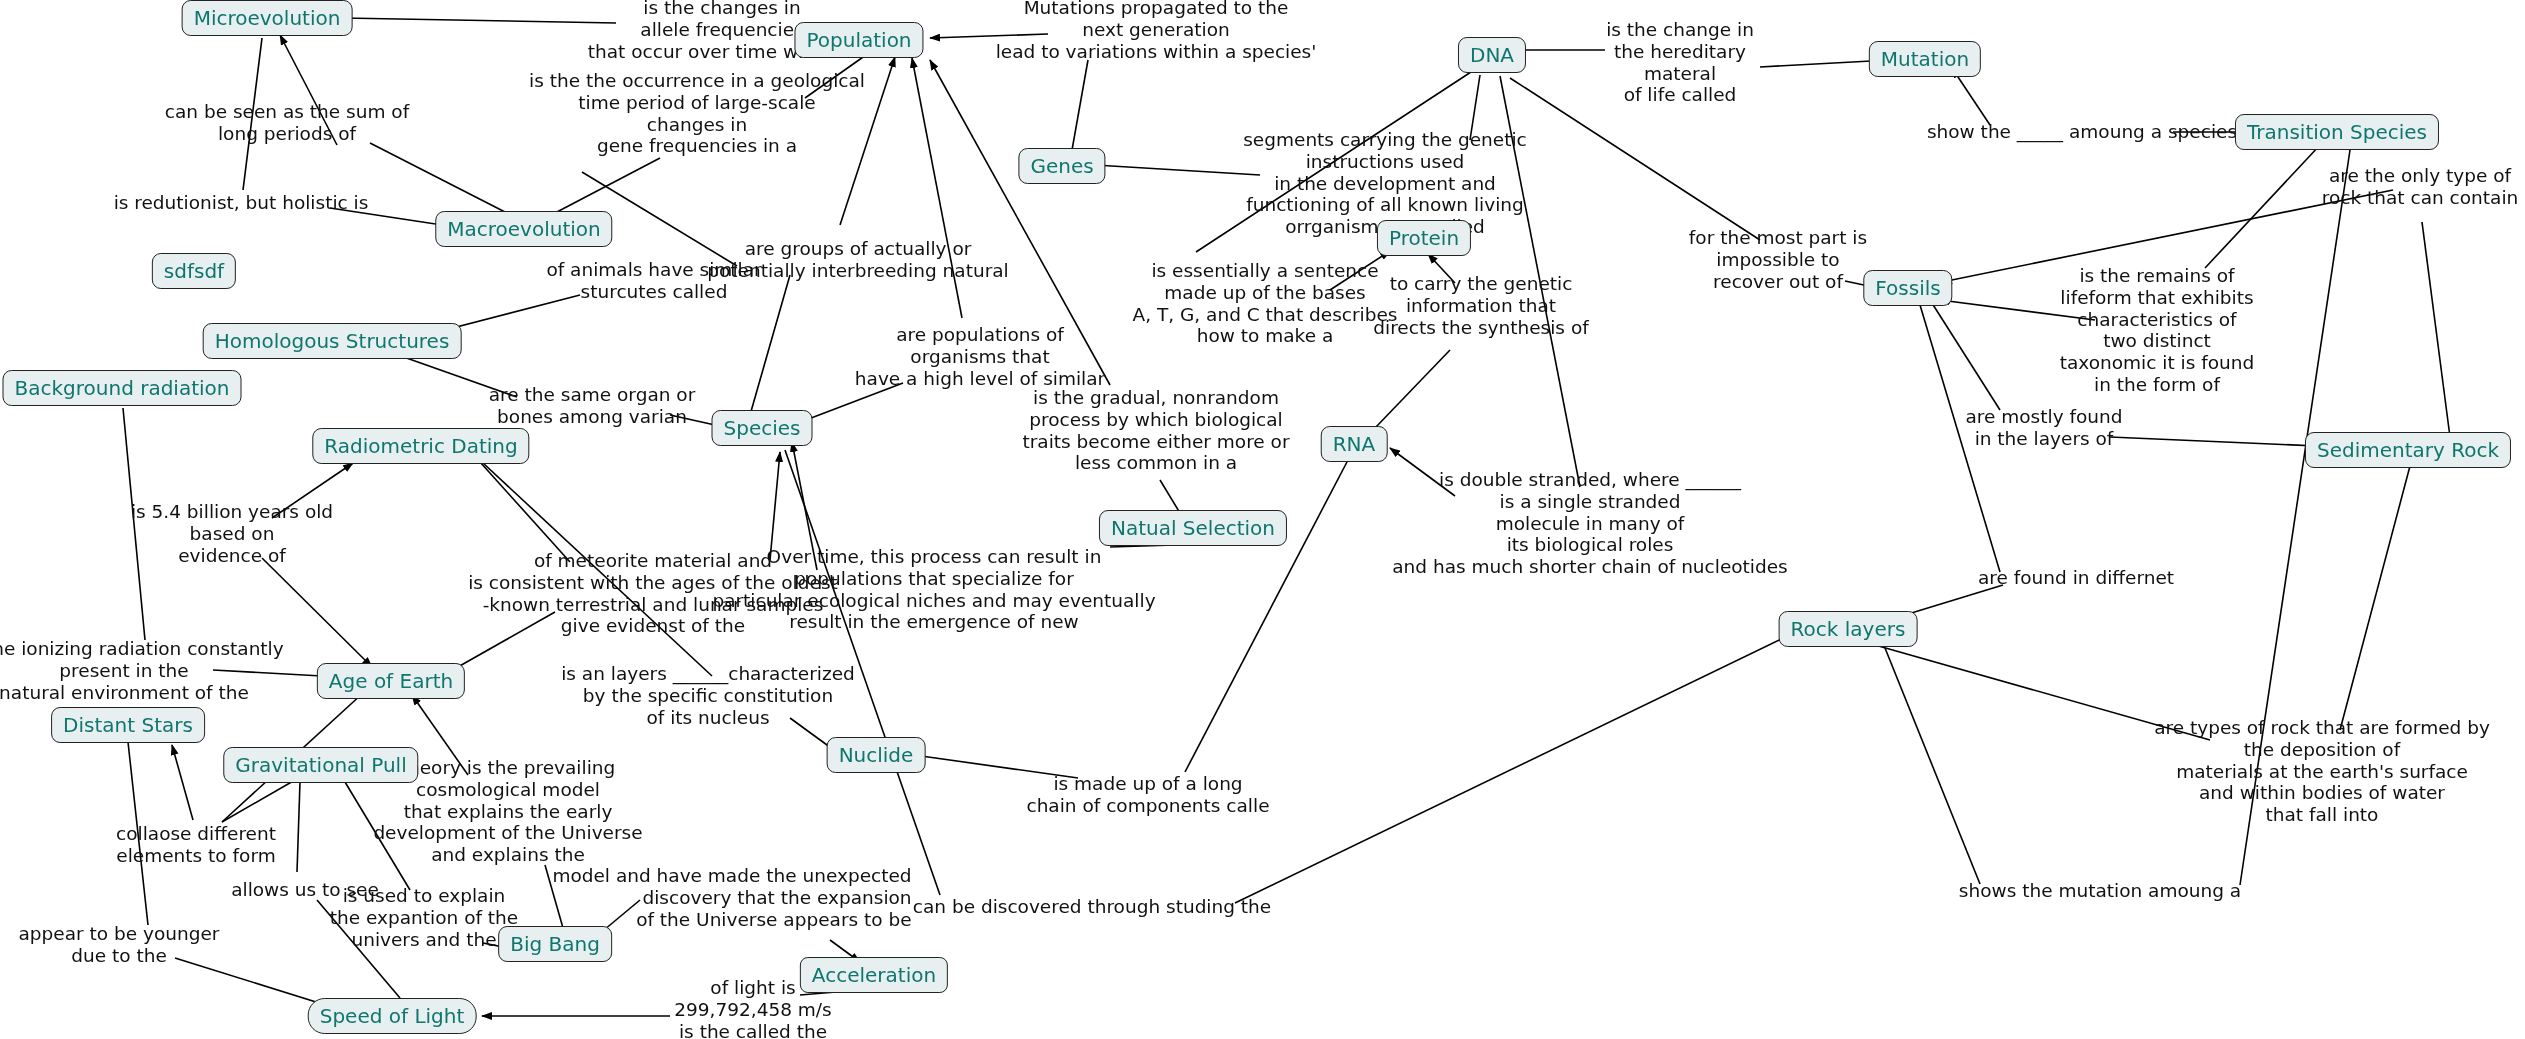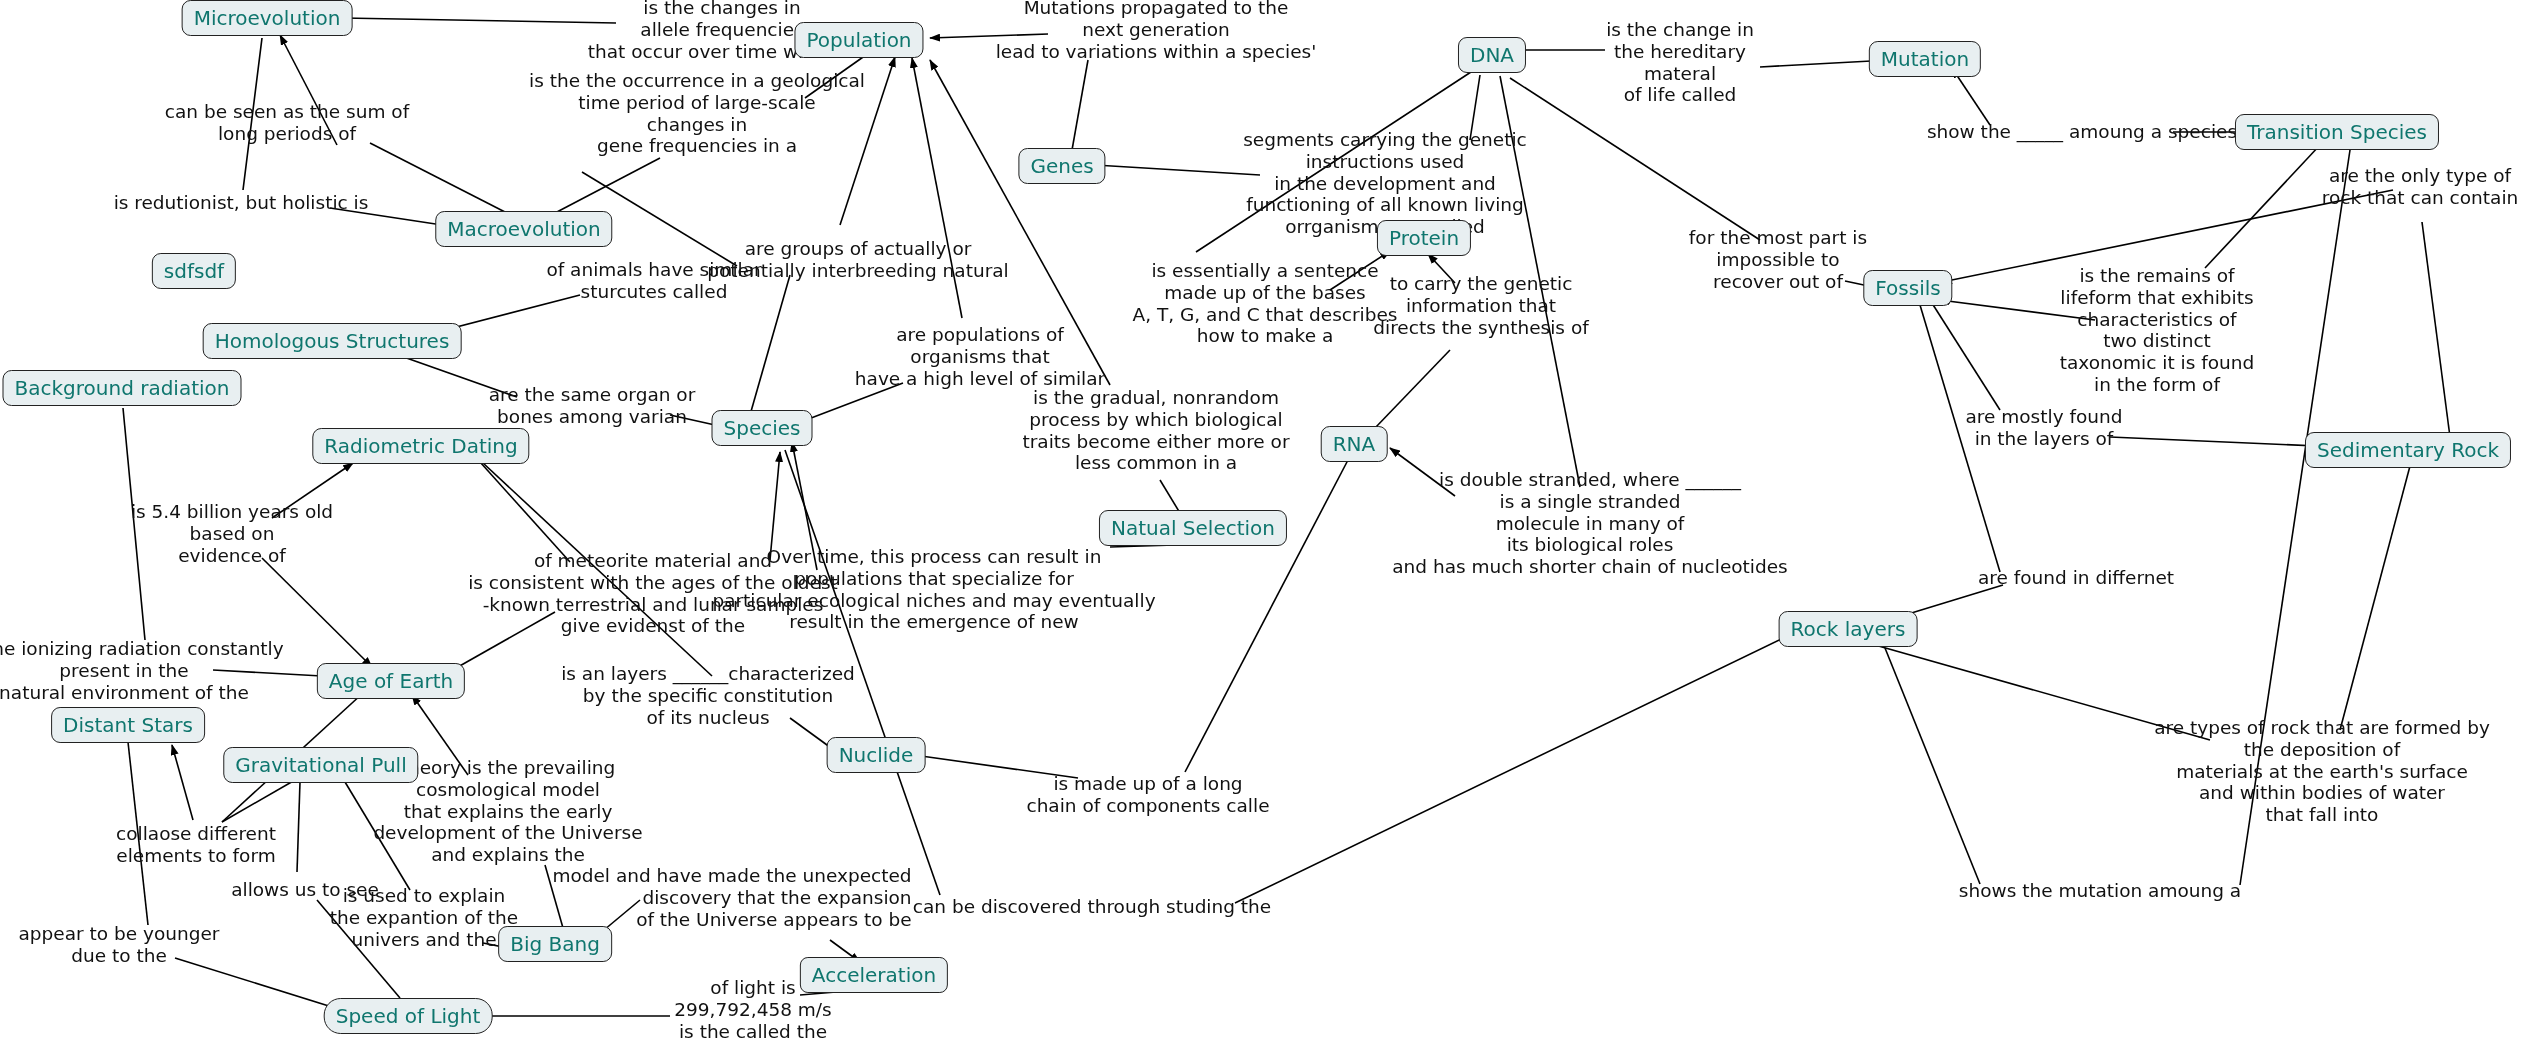--- a/index.html
+++ b/index.html
@@ -271,15 +271,15 @@
       <div class="node" style="left: 421px; top: 446px; background: rgb(232, 239, 241); border-color: rgb(34, 34, 34);">Radiometric Dating</div>
       <div class="node" style="left: 2408px; top: 450px; background: rgb(232, 239, 241); border-color: rgb(34, 34, 34);">Sedimentary Rock</div>
       <div class="node" style="left: 1193px; top: 528px; background: rgb(232, 239, 241); border-color: rgb(34, 34, 34);">Natual Selection</div>
       <div class="node" style="left: 1848px; top: 629px; background: rgb(232, 239, 241); border-color: rgb(34, 34, 34);">Rock layers</div>
       <div class="node" style="left: 391px; top: 681px; background: rgb(232, 239, 241); border-color: rgb(34, 34, 34);">Age of Earth</div>
       <div class="node" style="left: 876px; top: 755px; background: rgb(232, 239, 241); border-color: rgb(34, 34, 34);">Nuclide</div>
       <div class="node" style="left: 128px; top: 725px; background: rgb(232, 239, 241); border-color: rgb(34, 34, 34);">Distant Stars</div>
       <div class="node" style="left: 321px; top: 765px; background: rgb(232, 239, 241); border-color: rgb(34, 34, 34);">Gravitational Pull</div>
       <div class="node" style="left: 555px; top: 944px; background: rgb(232, 239, 241); border-color: rgb(34, 34, 34);">Big Bang</div>
       <div class="node" style="left: 874px; top: 975px; background: rgb(232, 239, 241); border-color: rgb(34, 34, 34); border-radius: 8px;">Acceleration</div>
-      <div class="node" style="left: 408px; top: 1016px; background: rgb(232, 239, 241); border-color: rgb(34, 34, 34); border-radius: 17px;">Speed of Light</div>
+      <div class="node" style="left: 392px; top: 1016px; background: rgb(232, 239, 241); border-color: rgb(34, 34, 34); border-radius: 17px;">Speed of Light</div>
     </div>
 </div>
 
 </body></html>

